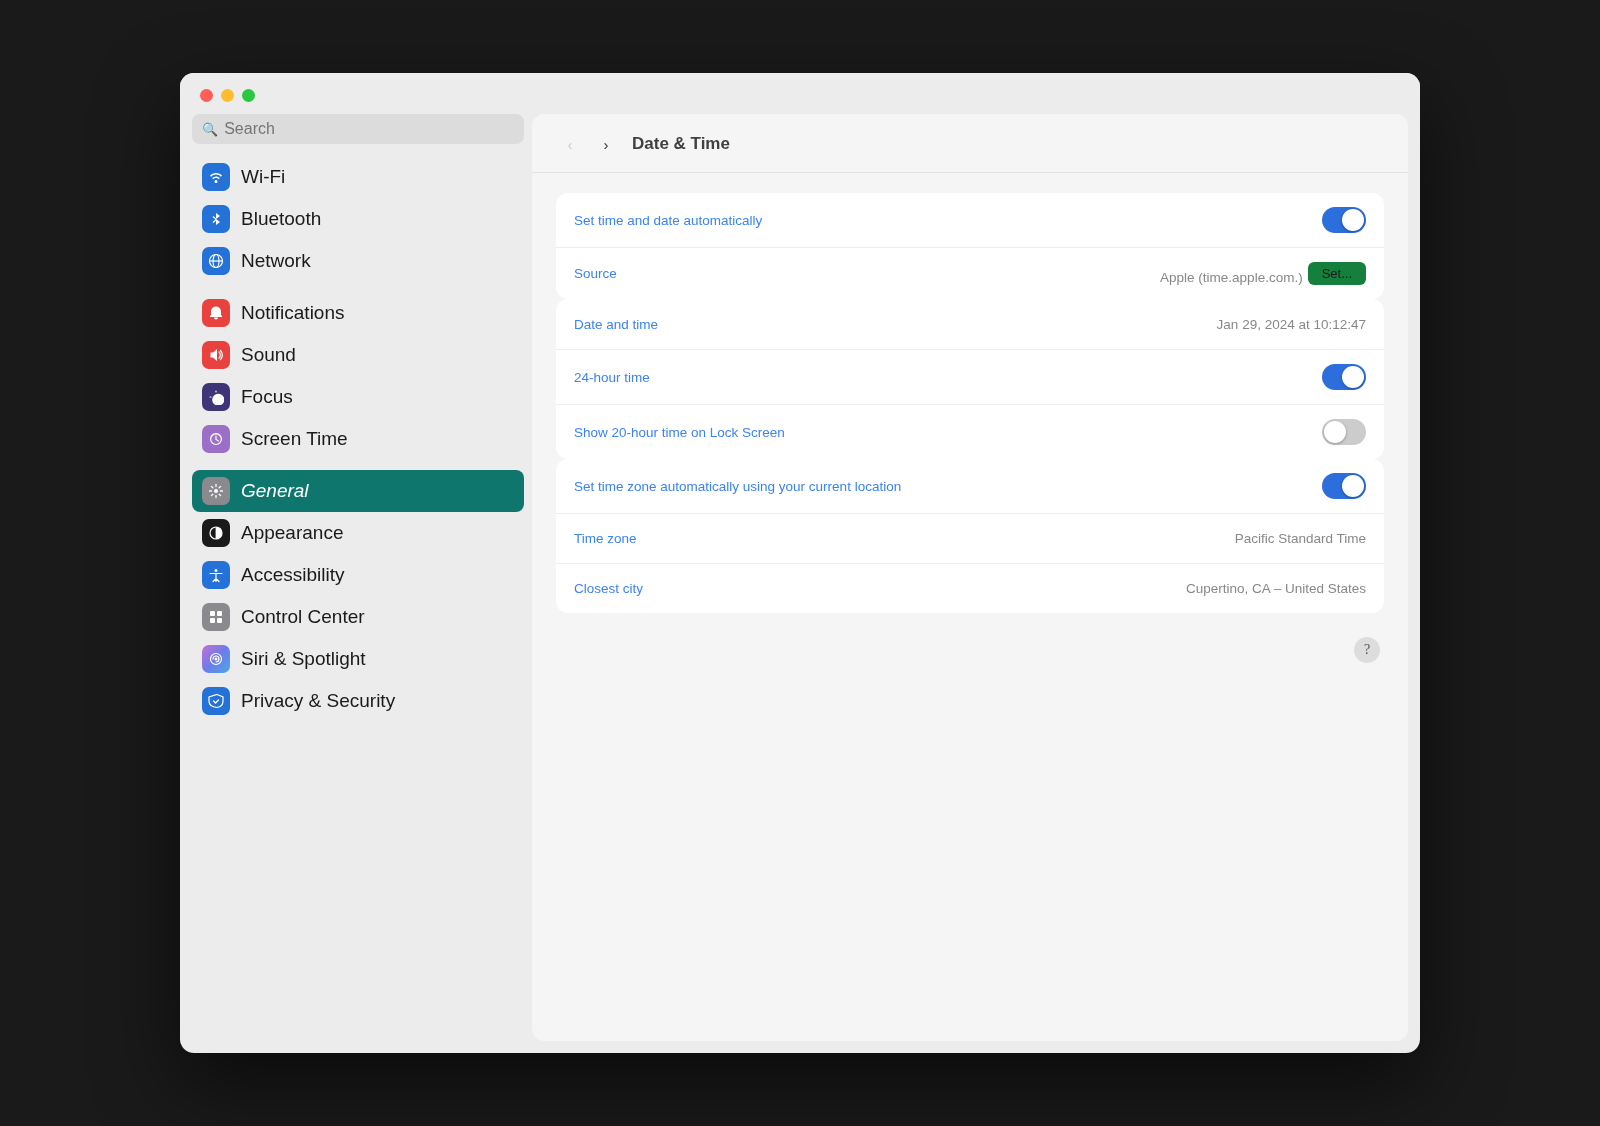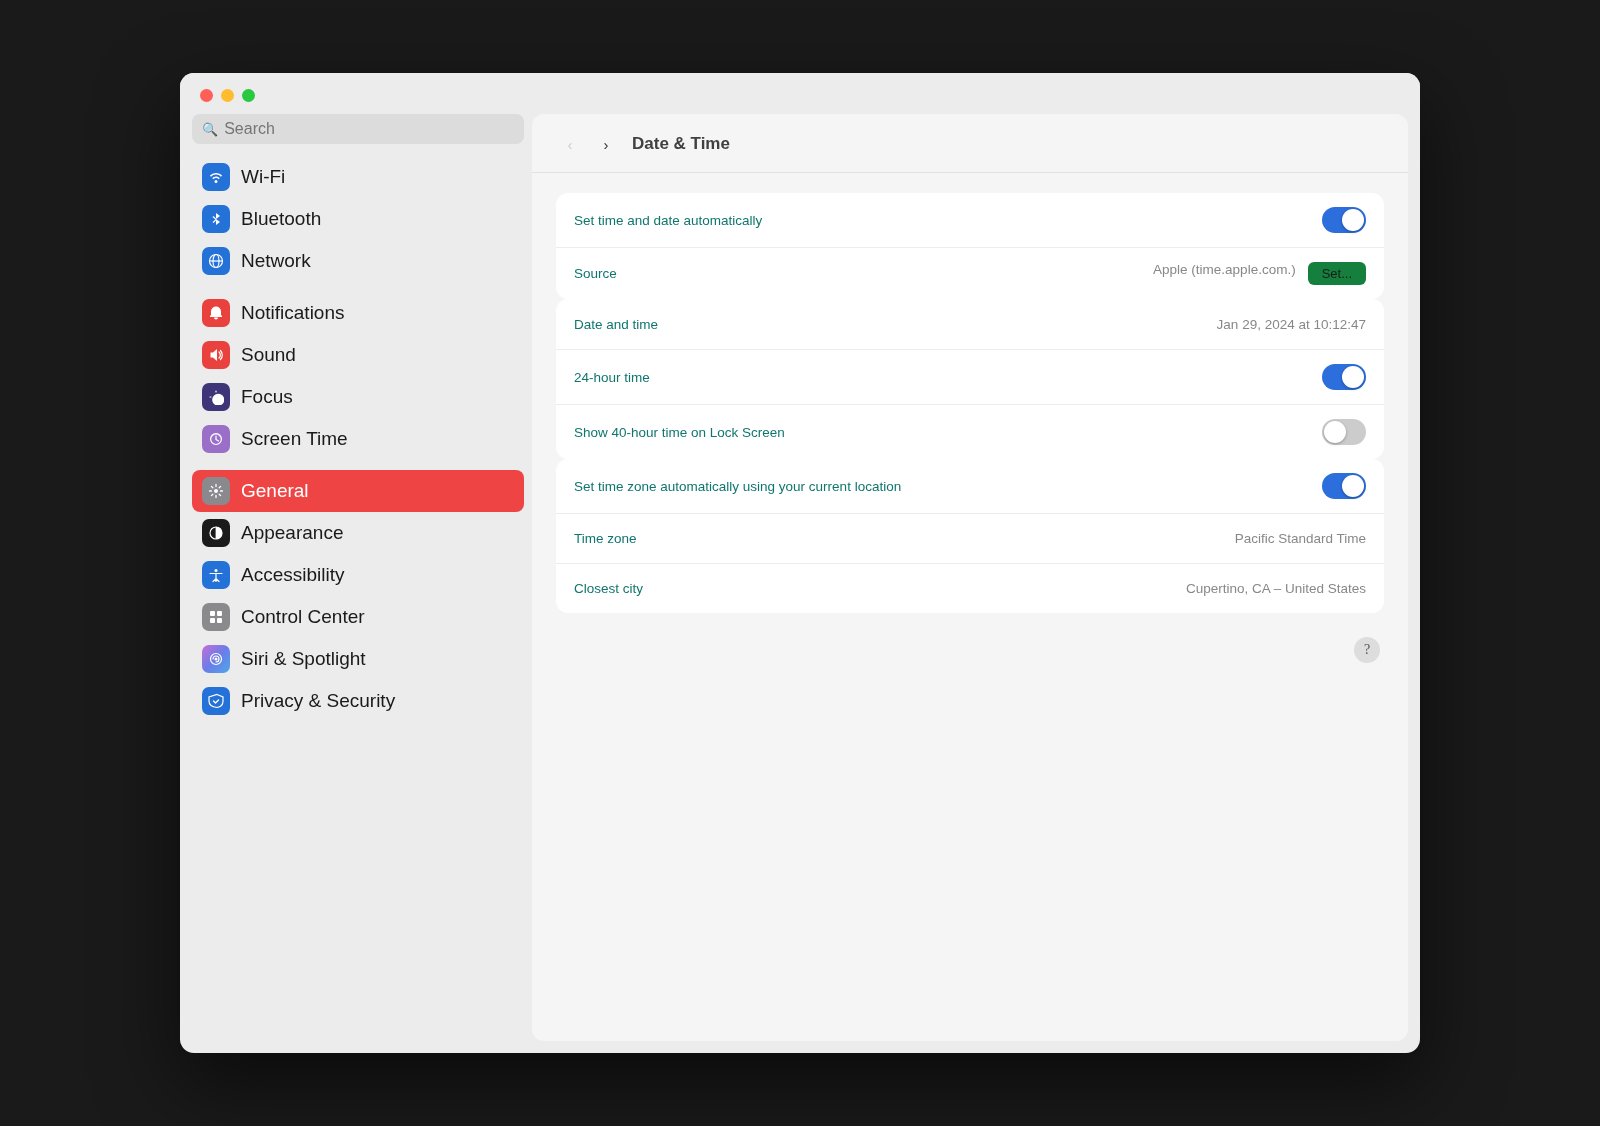--- a/index.html
+++ b/index.html
@@ -98,22 +98,23 @@
       align-items: center;
       gap: 11px;
       padding: 7px 10px;
       border-radius: 8px;
       cursor: pointer;
       font-size: 19px;
       color: #1a1a1a;
     }
 
     .sidebar-item.active {
-      background: #ef4444;
+      background: #0f766e;
       color: white;
+      font-style: italic;
     }
 
     .sidebar-icon {
       width: 28px;
       height: 28px;
       border-radius: 7px;
       display: flex;
       align-items: center;
       justify-content: center;
       flex-shrink: 0;
@@ -194,33 +195,33 @@
       padding: 14px 18px;
       min-height: 50px;
     }
 
     .settings-row + .settings-row {
       border-top: 1px solid rgba(0,0,0,0.07);
     }
 
     .settings-row-label {
       font-size: 13.5px;
-      color: #0f766e;
+      color: #3b82f6;
       font-weight: 400;
     }
 
     .settings-row-value {
       font-size: 13.5px;
       color: #888;
     }
 
     .settings-row-right {
       display: flex;
-      align-items: flex-start;
-      gap: 12px;
+      align-items: flex-end;
+      gap: 5px;
     }
 
     
     .toggle {
       width: 44px;
       height: 26px;
       border-radius: 13px;
       position: relative;
       cursor: pointer;
       flex-shrink: 0;
@@ -478,21 +479,21 @@
               </div>
               <div class="settings-row">
                 <span class="settings-row-label">24-hour time</span>
                 <div class="settings-row-right">
                   <div class="toggle on">
                     <div class="toggle-thumb"></div>
                   </div>
                 </div>
               </div>
               <div class="settings-row">
-                <span class="settings-row-label">Show 40-hour time on Lock Screen</span>
+                <span class="settings-row-label">Show 20-hour time on Lock Screen</span>
                 <div class="settings-row-right">
                   <div class="toggle off">
                     <div class="toggle-thumb"></div>
                   </div>
                 </div>
               </div>
             </div>
             <div class="settings-section">
               <div class="settings-row">
                 <span class="settings-row-label">Set time zone automatically using your current location</span>

